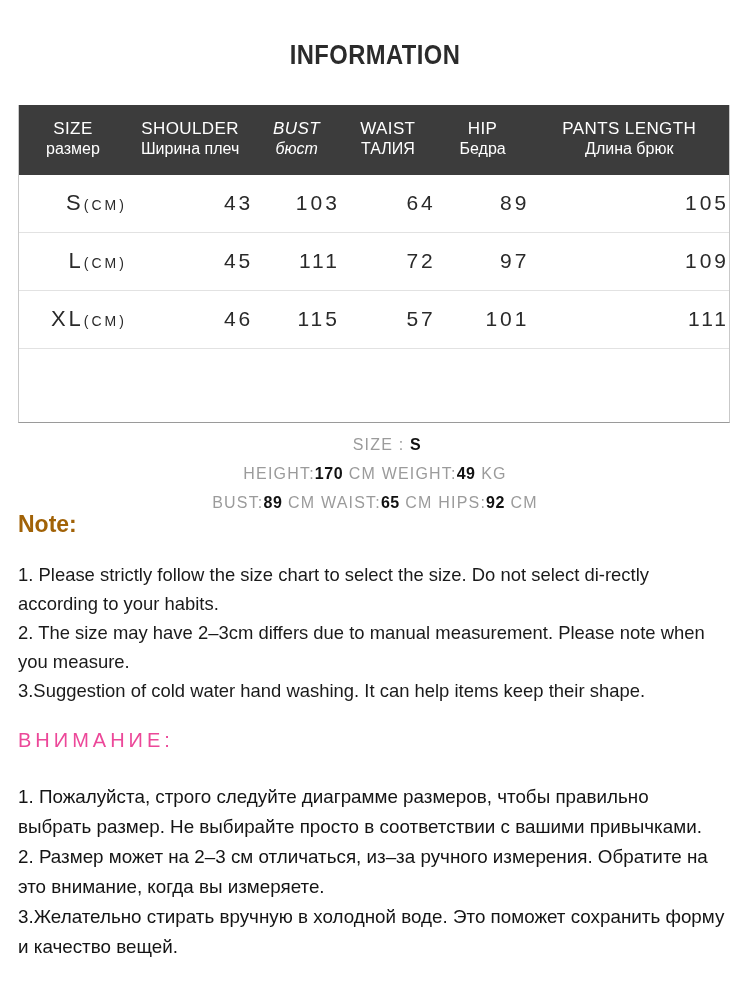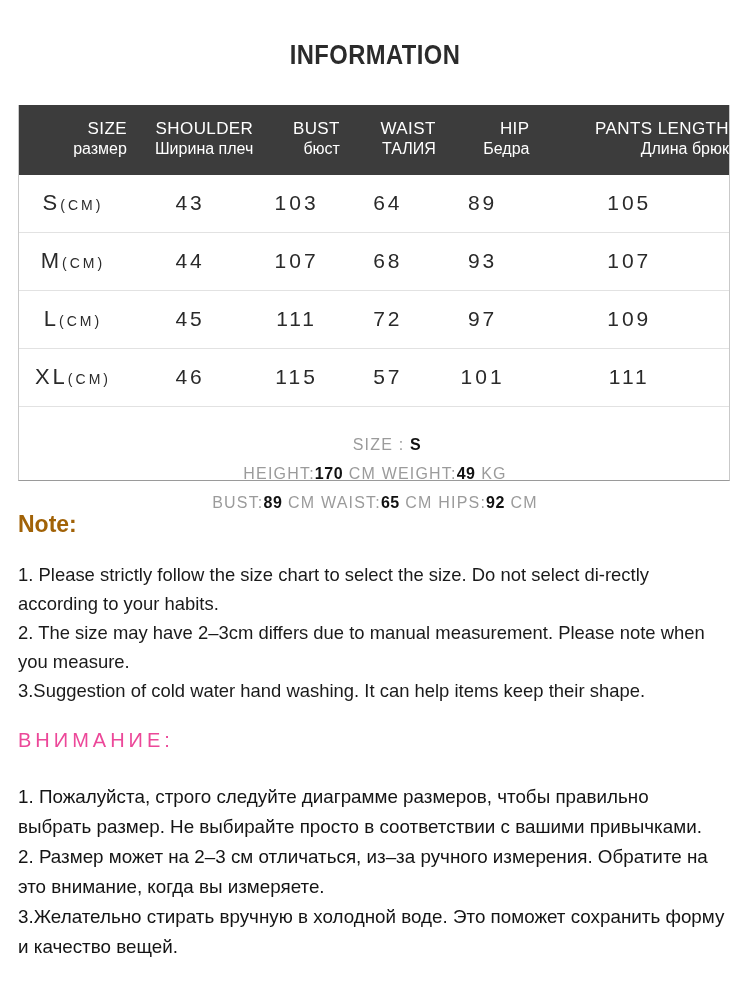--- a/index.html
+++ b/index.html
@@ -41,37 +41,37 @@
     table-layout: fixed;
   }
   table.size-table thead tr {
     background: #3c3c3c;
   }
   table.size-table thead th {
     color: #ffffff;
     font-weight: normal;
     padding: 13px 0 15px 0;
     vertical-align: middle;
-    text-align: right;
+    text-align: center;
   }
   .th-en {
     display: block;
     font-size: 17px;
     letter-spacing: 0.4px;
     line-height: 1.25;
   }
   .th-ru {
     display: block;
     font-size: 16px;
     line-height: 1.3;
     font-weight: normal;
   }
   table.size-table tbody td {
     border-top: 1px solid #e2e2e2;
-    text-align: center;
+    text-align: right;
     padding: 15px 0 16px 0;
     font-size: 21px;
     letter-spacing: 3px;
     color: #2a2a2a;
     font-weight: 300;
   }
   table.size-table tbody tr:first-child td {
     border-top: none;
   }
   td.size-cell {
@@ -172,21 +172,21 @@
     <thead>
       <tr>
         <th style="width:15.2%;">
           <span class="th-en">SIZE</span>
           <span class="th-ru">размер</span>
         </th>
         <th style="width:17.8%;">
           <span class="th-en">SHOULDER</span>
           <span class="th-ru">Ширина плеч</span>
         </th>
-        <th style="width:12.2%;">
+        <th style="width:12.2%;font-style:italic;">
           <span class="th-en">BUST</span>
           <span class="th-ru">бюст</span>
         </th>
         <th style="width:13.5%;">
           <span class="th-en">WAIST</span>
           <span class="th-ru">ТАЛИЯ</span>
         </th>
         <th style="width:13.2%;">
           <span class="th-en">HIP</span>
           <span class="th-ru">Бедра</span>
@@ -203,30 +203,20 @@
           <span class="sz">S</span><span class="unit">(CM)</span>
         </td>
         <td>43</td>
         <td>103</td>
         <td>64</td>
         <td>89</td>
         <td>105</td>
       </tr>
       <tr>
         <td class="size-cell">
-          <span class="sz">M</span><span class="unit">(CM)</span>
-        </td>
-        <td>44</td>
-        <td>107</td>
-        <td>68</td>
-        <td>93</td>
-        <td>107</td>
-      </tr>
-      <tr>
-        <td class="size-cell">
           <span class="sz">L</span><span class="unit">(CM)</span>
         </td>
         <td>45</td>
         <td>111</td>
         <td>72</td>
         <td>97</td>
         <td>109</td>
       </tr>
       <tr>
         <td class="size-cell">

